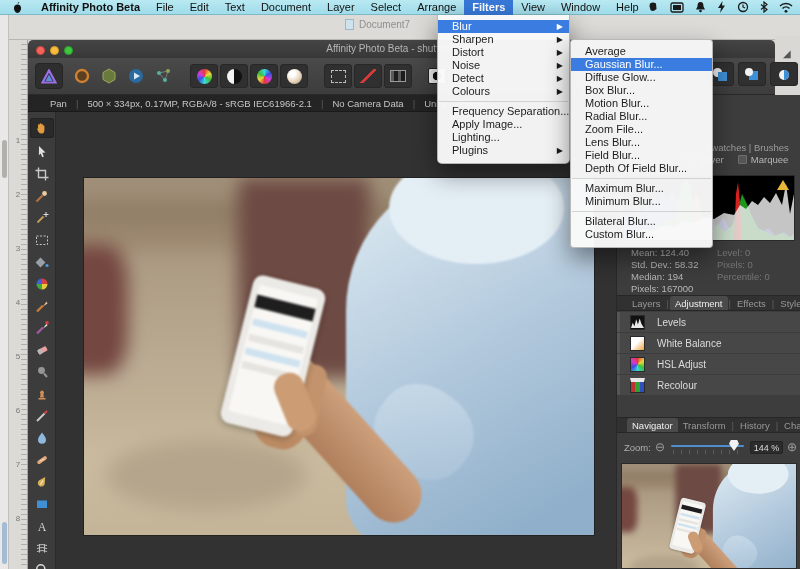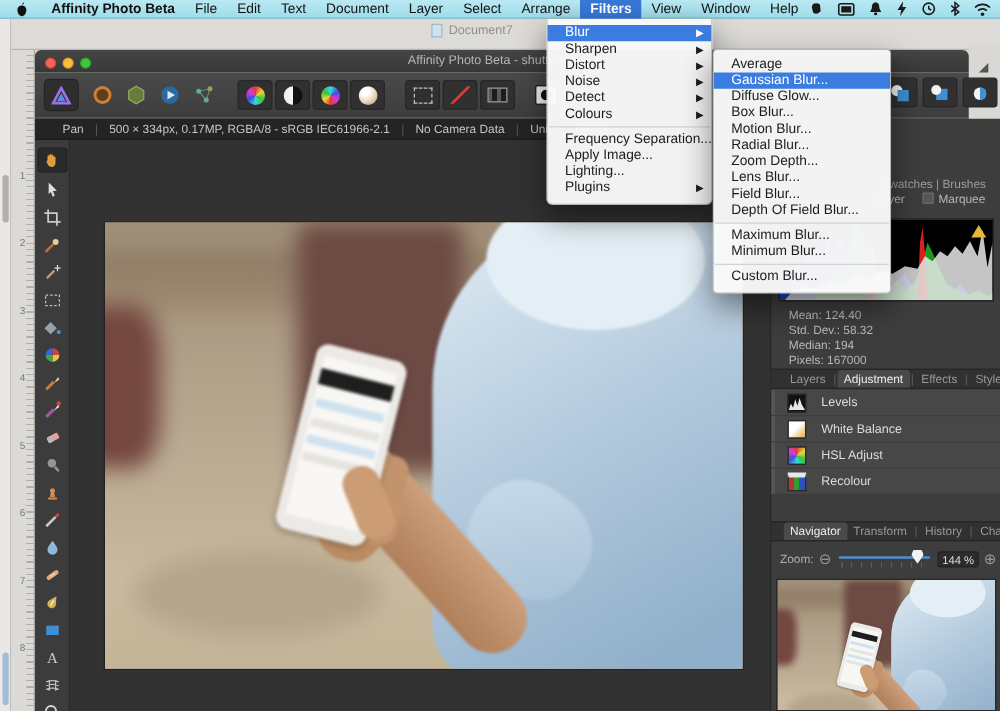--- a/index.html
+++ b/index.html
@@ -428,20 +428,25 @@
         <path d="M4,64 L10,57 L20,53 L30,55 L40,49 L50,51 L60,45 L70,47 L80,41 L90,43 L100,37 L110,39 L116,29 L122,33 L128,25 L134,29 L140,21 L146,27 L152,17 L158,29 L162,8 L166,38 L170,18 L170,64 Z" fill="#e8e8e8" opacity="0.85"></path>
       </svg>
       <div class="hist-warn"></div>
     </div>
     <div class="rp-stats-l">
       <div>Mean: 124.40</div>
       <div>Std. Dev.: 58.32</div>
       <div>Median: 194</div>
       <div>Pixels: 167000</div>
     </div>
+    <div class="rp-stats-r">
+      <div>Level: 0</div>
+      <div>Pixels: 0</div>
+      <div>Percentile: 0</div>
+    </div>
 
     <div class="ptabbar tabs1">
       <span class="ptab">Layers</span>
         <span class="psep">|</span>
       <span class="ptab active">Adjustment</span>
         <span class="psep">|</span>
       <span class="ptab">Effects</span>
         <span class="psep">|</span>
       <span class="ptab">Styles</span>
 
@@ -586,24 +591,25 @@
     <div class="menu-item"><span>Plugins</span><span class="arr">▶</span></div>
   </div>
 
   <div class="menu blur-menu">
     <div class="menu-item"><span>Average</span></div>
     <div class="menu-item sel"><span>Gaussian Blur...</span></div>
     <div class="menu-item"><span>Diffuse Glow...</span></div>
     <div class="menu-item"><span>Box Blur...</span></div>
     <div class="menu-item"><span>Motion Blur...</span></div>
     <div class="menu-item"><span>Radial Blur...</span></div>
-    <div class="menu-item"><span>Zoom Depth...</span></div>
+    <div class="menu-item"><span>Zoom File...</span></div>
     <div class="menu-item"><span>Lens Blur...</span></div>
     <div class="menu-item"><span>Field Blur...</span></div>
     <div class="menu-item"><span>Depth Of Field Blur...</span></div>
     <div class="menu-sepr"></div>
     <div class="menu-item"><span>Maximum Blur...</span></div>
     <div class="menu-item"><span>Minimum Blur...</span></div>
     <div class="menu-sepr"></div>
+    <div class="menu-item"><span>Bilateral Blur...</span></div>
     <div class="menu-item"><span>Custom Blur...</span></div>
   </div>
 
 </div>
 
 </body></html>

